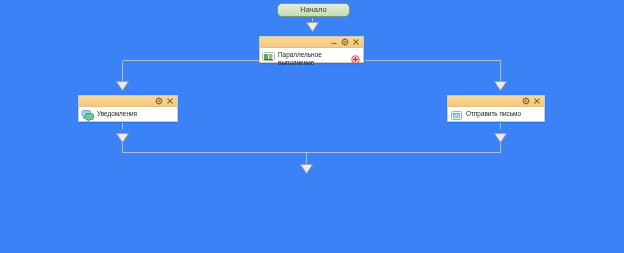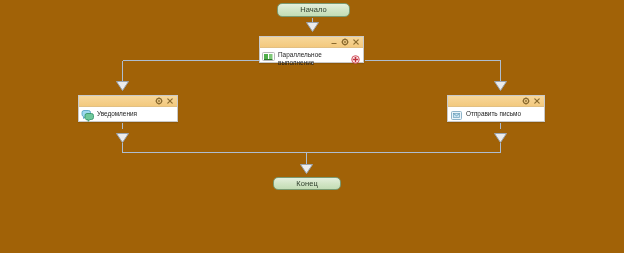--- a/index.html
+++ b/index.html
@@ -7,21 +7,21 @@
     padding: 0;
     background: #ffffff;
   }
   body {
     font-family: "Liberation Sans", sans-serif;
   }
   #canvas {
     position: relative;
     width: 624px;
     height: 253px;
-    background: #a16207;
+    background: #3b82f6;
     overflow: hidden;
   }
   #wires {
     position: absolute;
     left: 0;
     top: 0;
     width: 624px;
     height: 253px;
   }
 
@@ -272,17 +272,14 @@
         <svg viewBox="0 0 13 13" width="13" height="13">
           <rect x="1.5" y="2.5" width="10" height="8" rx="1" fill="#eaf4fa" stroke="#8fb4c9"></rect>
           <rect x="3.5" y="4.5" width="6" height="4" fill="#c9e4f2" stroke="#6ea3be" stroke-width="0.7"></rect>
           <path d="M3.5 4.5 L6.5 6.8 L9.5 4.5" fill="none" stroke="#4f8aa8" stroke-width="0.7"></path>
         </svg>
       </span>
       <span class="node-text">Отправить письмо</span>
     </div>
   </div>
 
-  <div id="node-end" class="terminal">
-    <span class="terminal-label">Конец</span>
-  </div>
 
 </div>
 
 </body></html>

